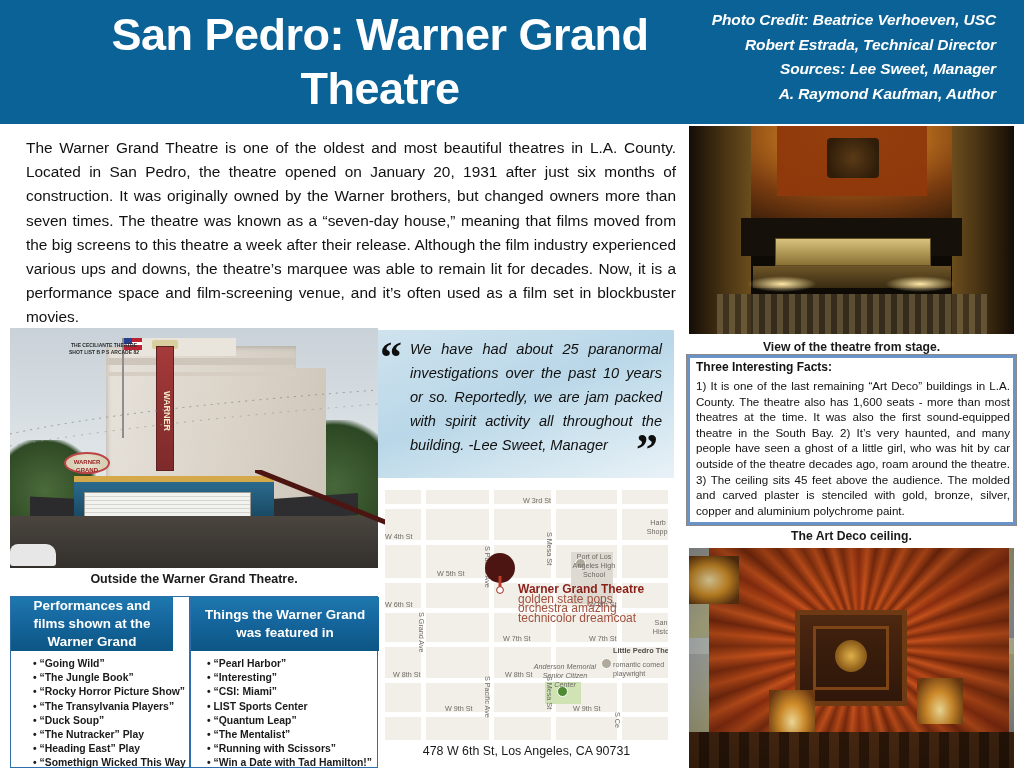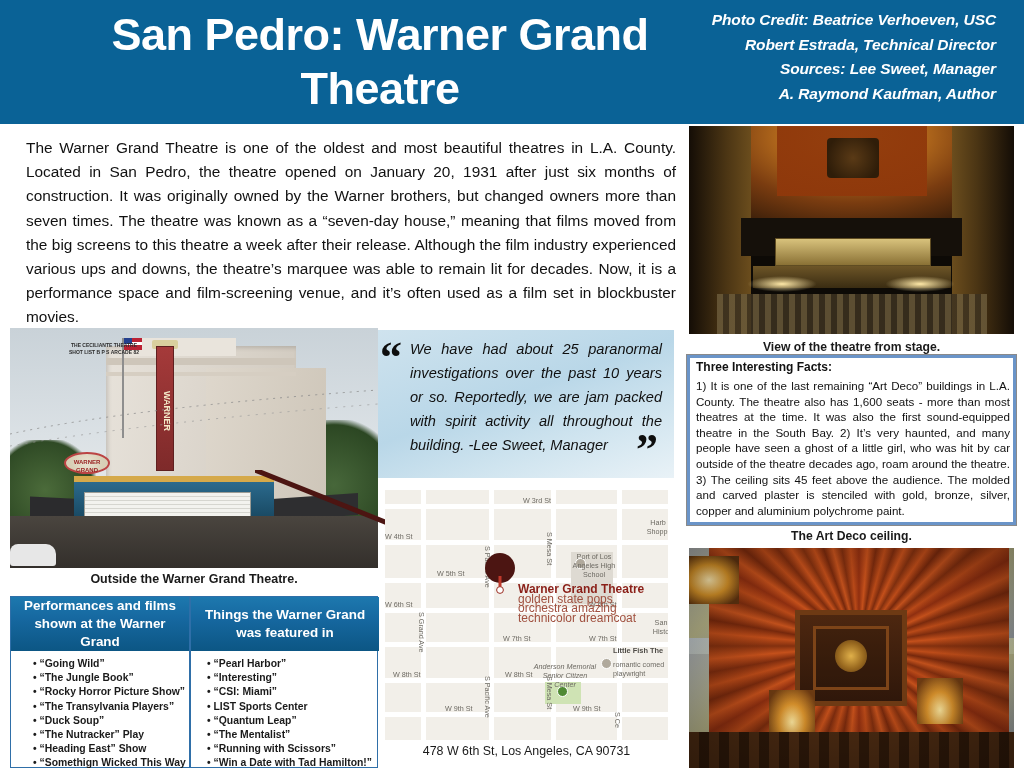--- a/index.html
+++ b/index.html
@@ -174,21 +174,21 @@
     position:absolute;left:10px;top:596px;width:368px;height:172px;
     border:1px solid #2f6fa8;box-sizing:border-box;background:#ffffff;
   }
   .thead{
     position:absolute;top:0;height:54px;
     background:linear-gradient(#1d78ae 0%,#1668a0 40%,#0c5684 100%);
     color:#ffffff;font-size:13.4px;font-weight:bold;line-height:18px;
     display:flex;align-items:center;justify-content:center;text-align:center;
     box-sizing:border-box;padding:0 6px;
   }
-  #thead-left{left:0;width:178px;}
+  #thead-left{left:0;width:162px;}
   #thead-right{left:180px;width:188px;}
   .tdiv{position:absolute;left:178px;top:0;width:2px;height:172px;background:#2f6fa8;}
   .tlist{
     position:absolute;top:60px;font-size:10.4px;line-height:14.2px;
     font-weight:bold;color:#1a1a1a;
   }
   #tlist-left{left:22px;width:156px;}
   #tlist-right{left:196px;width:172px;}
 
   
@@ -375,21 +375,21 @@
 
   <div class="rd-lbl-v" style="left:98px;top:56px;">S Pacific Ave</div>
   <div class="rd-lbl-v" style="left:160px;top:42px;">S Mesa St</div>
   <div class="rd-lbl-v" style="left:32px;top:122px;">S Grand Ave</div>
   <div class="rd-lbl-v" style="left:98px;top:186px;">S Pacific Ave</div>
   <div class="rd-lbl-v" style="left:160px;top:186px;">S Mesa St</div>
   <div class="rd-lbl-v" style="left:228px;top:222px;">S Ce</div>
 
   <div class="poi" style="left:178px;top:62px;width:62px;">Port of Los Angeles High School</div>
   <div class="poi" style="left:258px;top:28px;width:30px;">Harb Shoppi</div>
-  <div class="poi-b" style="left:228px;top:156px;width:60px;">Little Fish The</div>
+  <div class="poi-b" style="left:228px;top:156px;width:60px;">Little Pedro The</div>
   <div class="poi" style="left:228px;top:170px;width:58px;text-align:left;">romantic comed playwright</div>
   <div class="poi" style="left:148px;top:172px;width:64px;font-style:italic;">Anderson Memorial Senior Citizen Center</div>
   <div class="poi" style="left:262px;top:128px;width:28px;">San Histo</div>
 
   <div id="marker-dot"></div>
   <svg id="marker-pin" viewBox="0 0 8 18">
     <path d="M4 0 L4 11" stroke="#c0392b" stroke-width="3"></path>
     <circle cx="4" cy="14" r="3.4" fill="#fff" stroke="#9b2d22" stroke-width="1"></circle>
   </svg>
   <div id="map-label">
@@ -405,21 +405,21 @@
   <div class="thead" id="thead-left">Performances and films shown at the Warner Grand</div>
   <div class="thead" id="thead-right">Things the Warner Grand was featured in</div>
   <div class="tdiv"></div>
   <div class="tlist" id="tlist-left">
     <div>• “Going Wild”</div>
     <div>• “The Jungle Book”</div>
     <div>• “Rocky Horror Picture Show”</div>
     <div>• “The Transylvania Players”</div>
     <div>• “Duck Soup”</div>
     <div>• “The Nutracker” Play</div>
-    <div>• “Heading East” Show</div>
+    <div>• “Heading East” Play</div>
     <div>• “Somethign Wicked This Way Comes”</div>
   </div>
   <div class="tlist" id="tlist-right">
     <div>• “Pearl Harbor”</div>
     <div>• “Interesting”</div>
     <div>• “CSI: Miami”</div>
     <div>• LIST Sports Center</div>
     <div>• “Quantum Leap”</div>
     <div>• “The Mentalist”</div>
     <div>• “Running with Scissors”</div>

